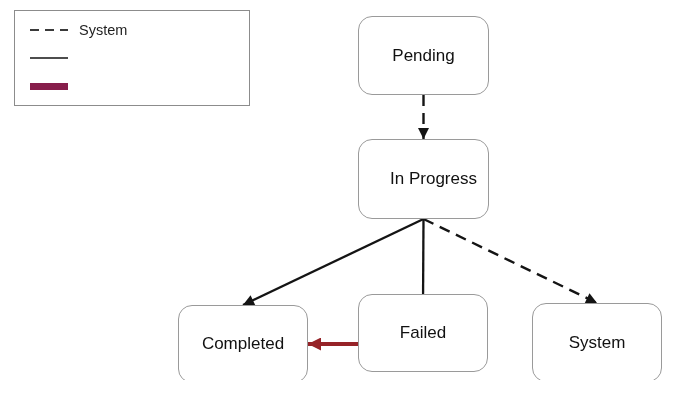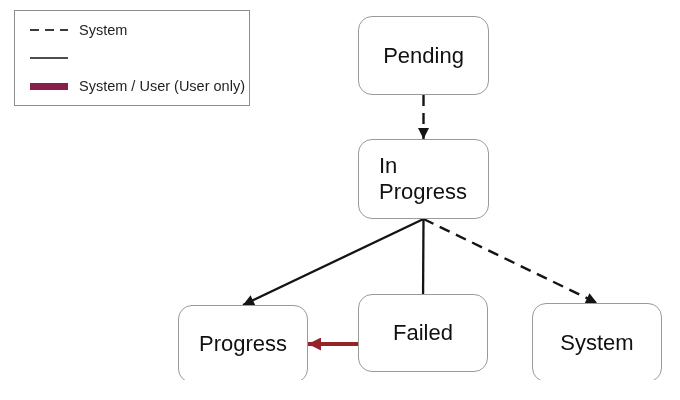--- a/index.html
+++ b/index.html
@@ -59,21 +59,21 @@
 
   
   .node {
     position: absolute;
     background: #ffffff;
     border: 1px solid #9a9a9a;
     border-radius: 14px;
     display: flex;
     align-items: center;
     justify-content: center;
-    font-size: 22px;
+    font-size: 17px;
     color: #111111;
     box-sizing: border-box;
   }
   #node-pending    { left: 358px; top: 16px;  width: 131px; height: 79px; }
   #node-inprogress { left: 358px; top: 139px; width: 131px; height: 80px; padding-left: 20px; }
   #node-completed  { left: 178px; top: 305px; width: 130px; height: 78px; }
   #node-failed     { left: 358px; top: 294px; width: 130px; height: 78px; }
   #node-skipped    { left: 532px; top: 303px; width: 130px; height: 79px; }
 
   
@@ -109,21 +109,20 @@
   <div id="legend">
     <div class="legend-row">
       <span class="legend-line dashed"></span>
       <span class="legend-label">System</span>
     </div>
     <div class="legend-row">
       <span class="legend-line solid" style="background: rgb(77, 77, 77);"></span>
     </div>
     <div class="legend-row">
       <span class="legend-line thick" style="background: rgb(135, 30, 75);"></span>
-      <span class="legend-label">System / User (User only)</span>
     </div>
   </div>
 
   <svg id="edges" viewBox="0 0 680 400" xmlns="http://www.w3.org/2000/svg">
     <defs>
       <marker id="m-black" viewBox="0 0 10 10" refX="10" refY="5" markerWidth="13" markerHeight="11" orient="auto" markerUnits="userSpaceOnUse">
         <path d="M0,0 L10,5 L0,10 z" fill="#141414"></path>
       </marker>
       <marker id="m-red" viewBox="0 0 10 10" refX="10" refY="5" markerWidth="14" markerHeight="13" orient="auto" markerUnits="userSpaceOnUse">
         <path d="M0,0 L10,5 L0,10 z" fill="#962328"></path>
@@ -136,21 +135,21 @@
       <line x1="358" y1="344" x2="308" y2="344" class="edge-user_only" marker-end="url(#m-red)"></line>
     </svg>
 
   <div class="node" id="node-pending">
     <span>Pending</span>
   </div>
   <div class="node" id="node-inprogress">
     <span>In Progress</span>
   </div>
   <div class="node" id="node-completed">
-    <span>Progress</span>
+    <span>Completed</span>
   </div>
   <div class="node" id="node-failed">
     <span>Failed</span>
   </div>
   <div class="node" id="node-skipped">
     <span>System</span>
   </div>
 
 </div>
 

